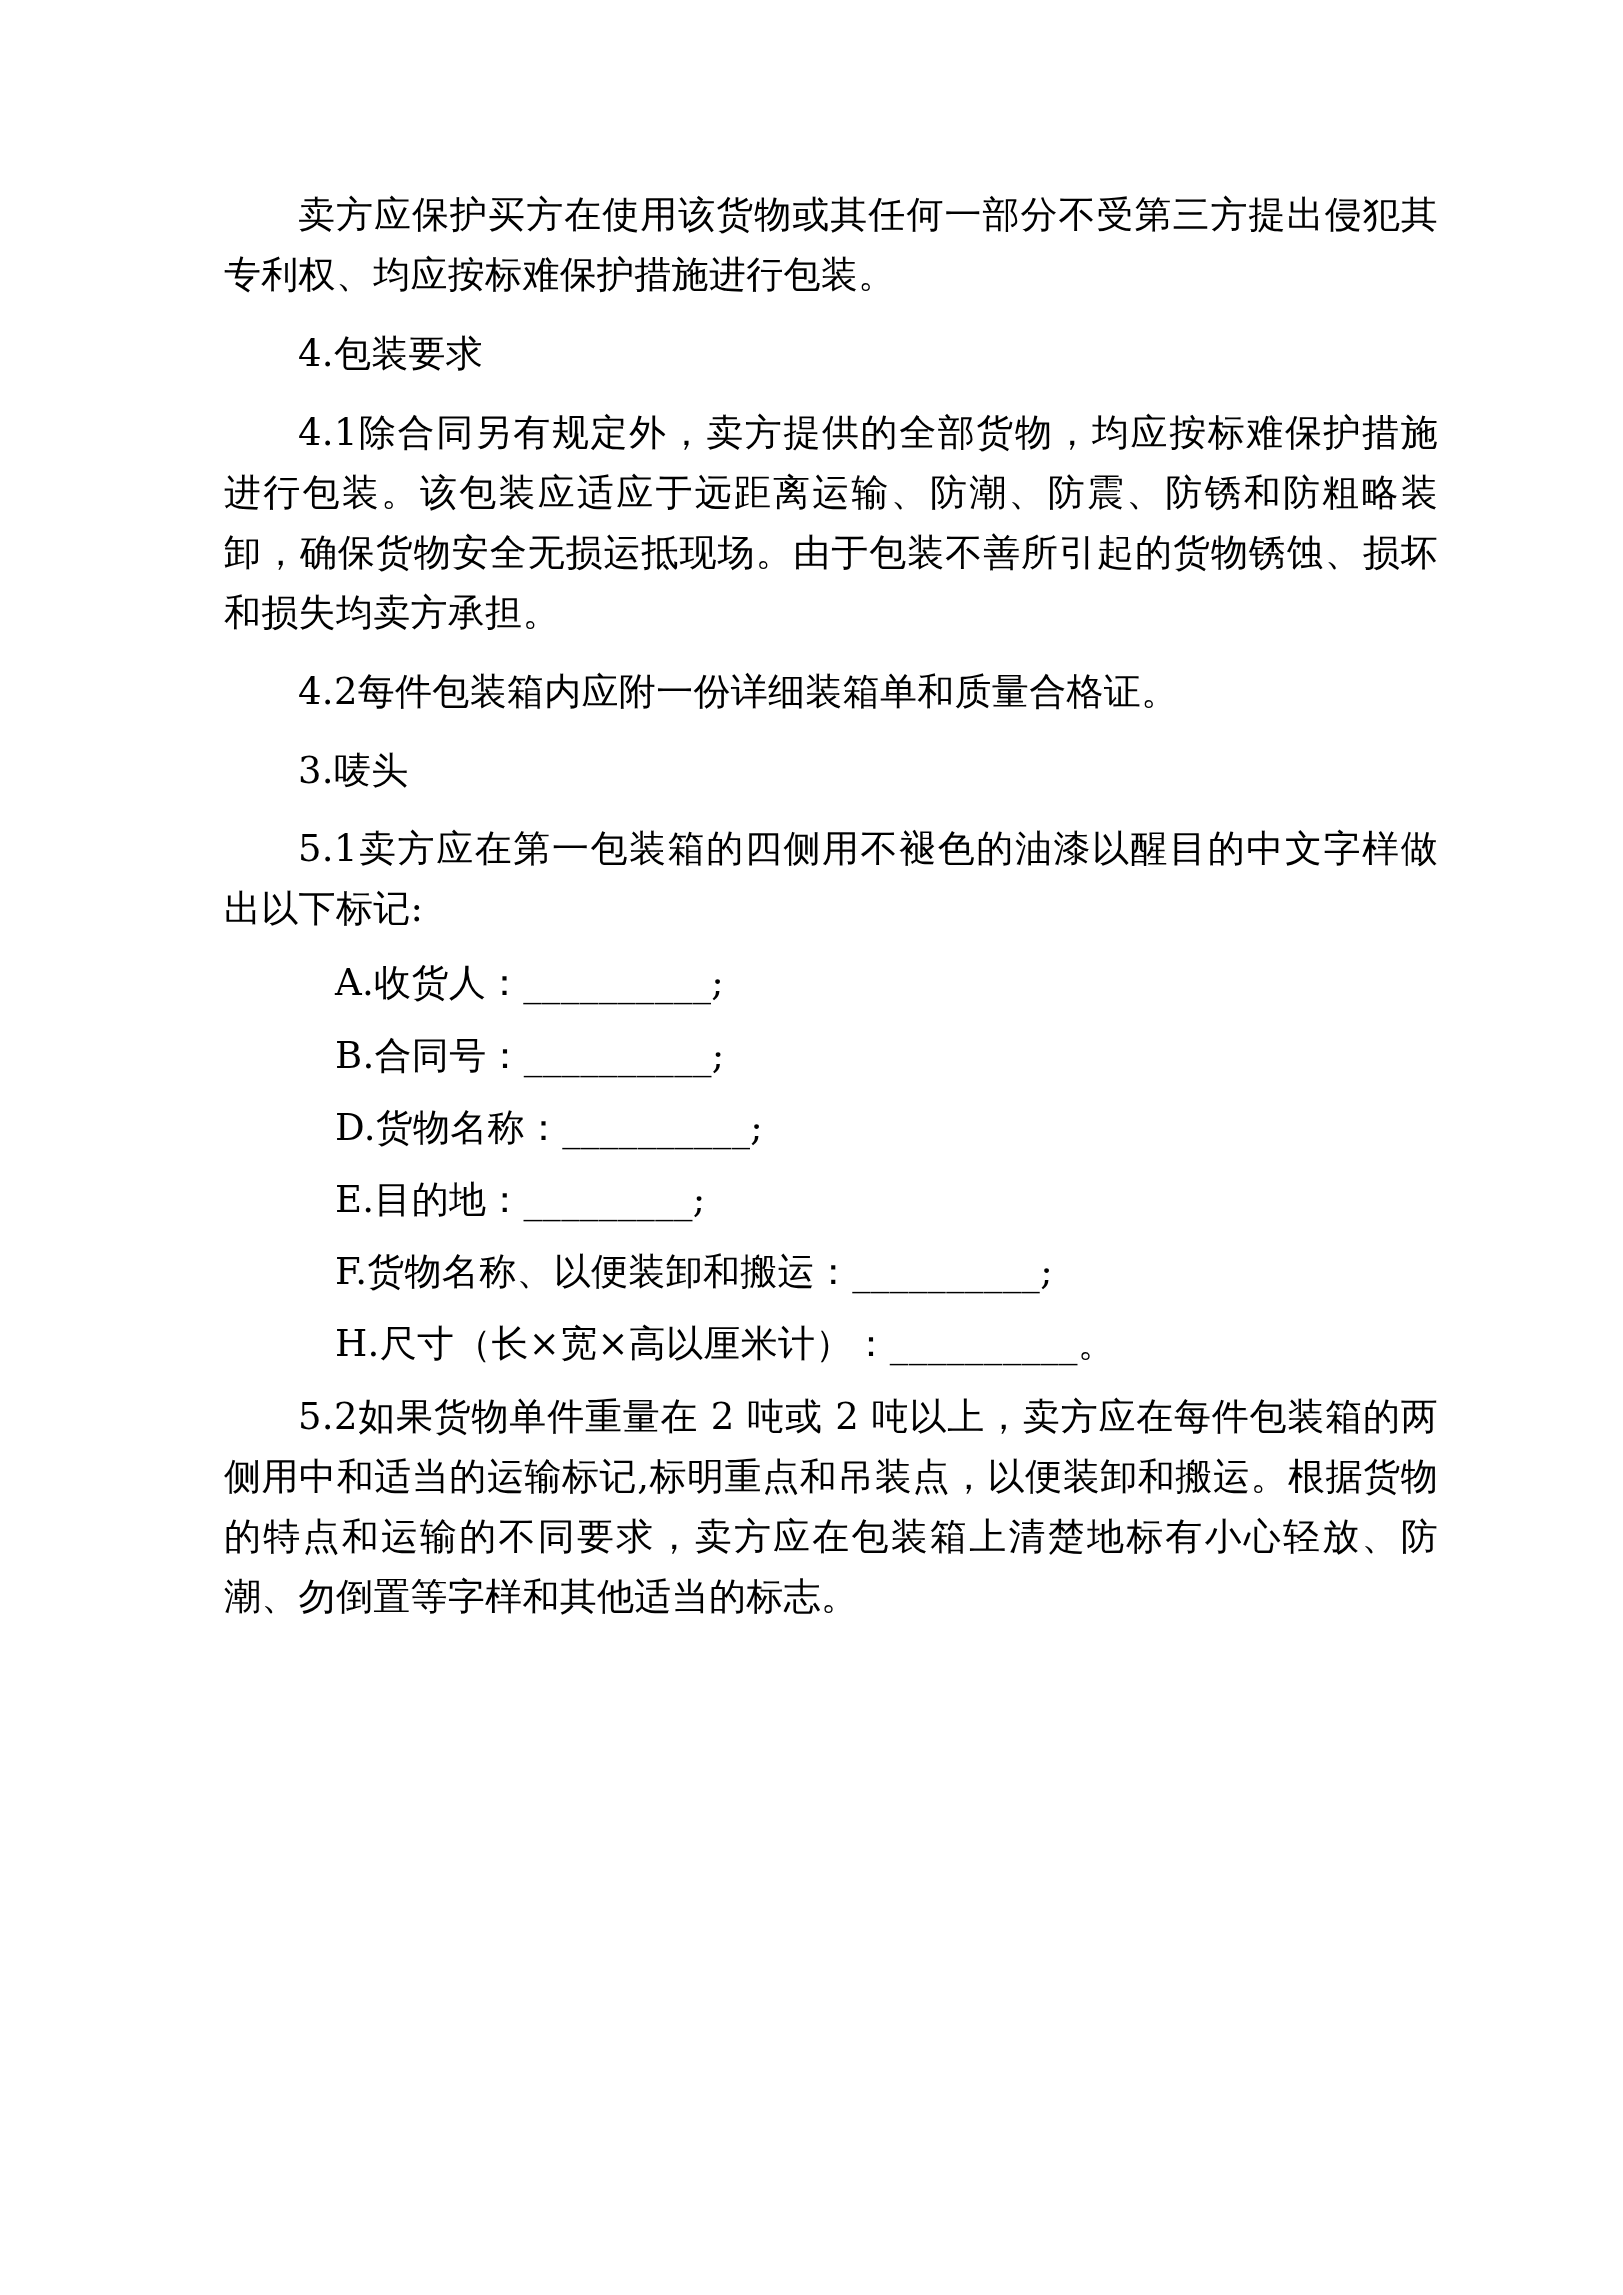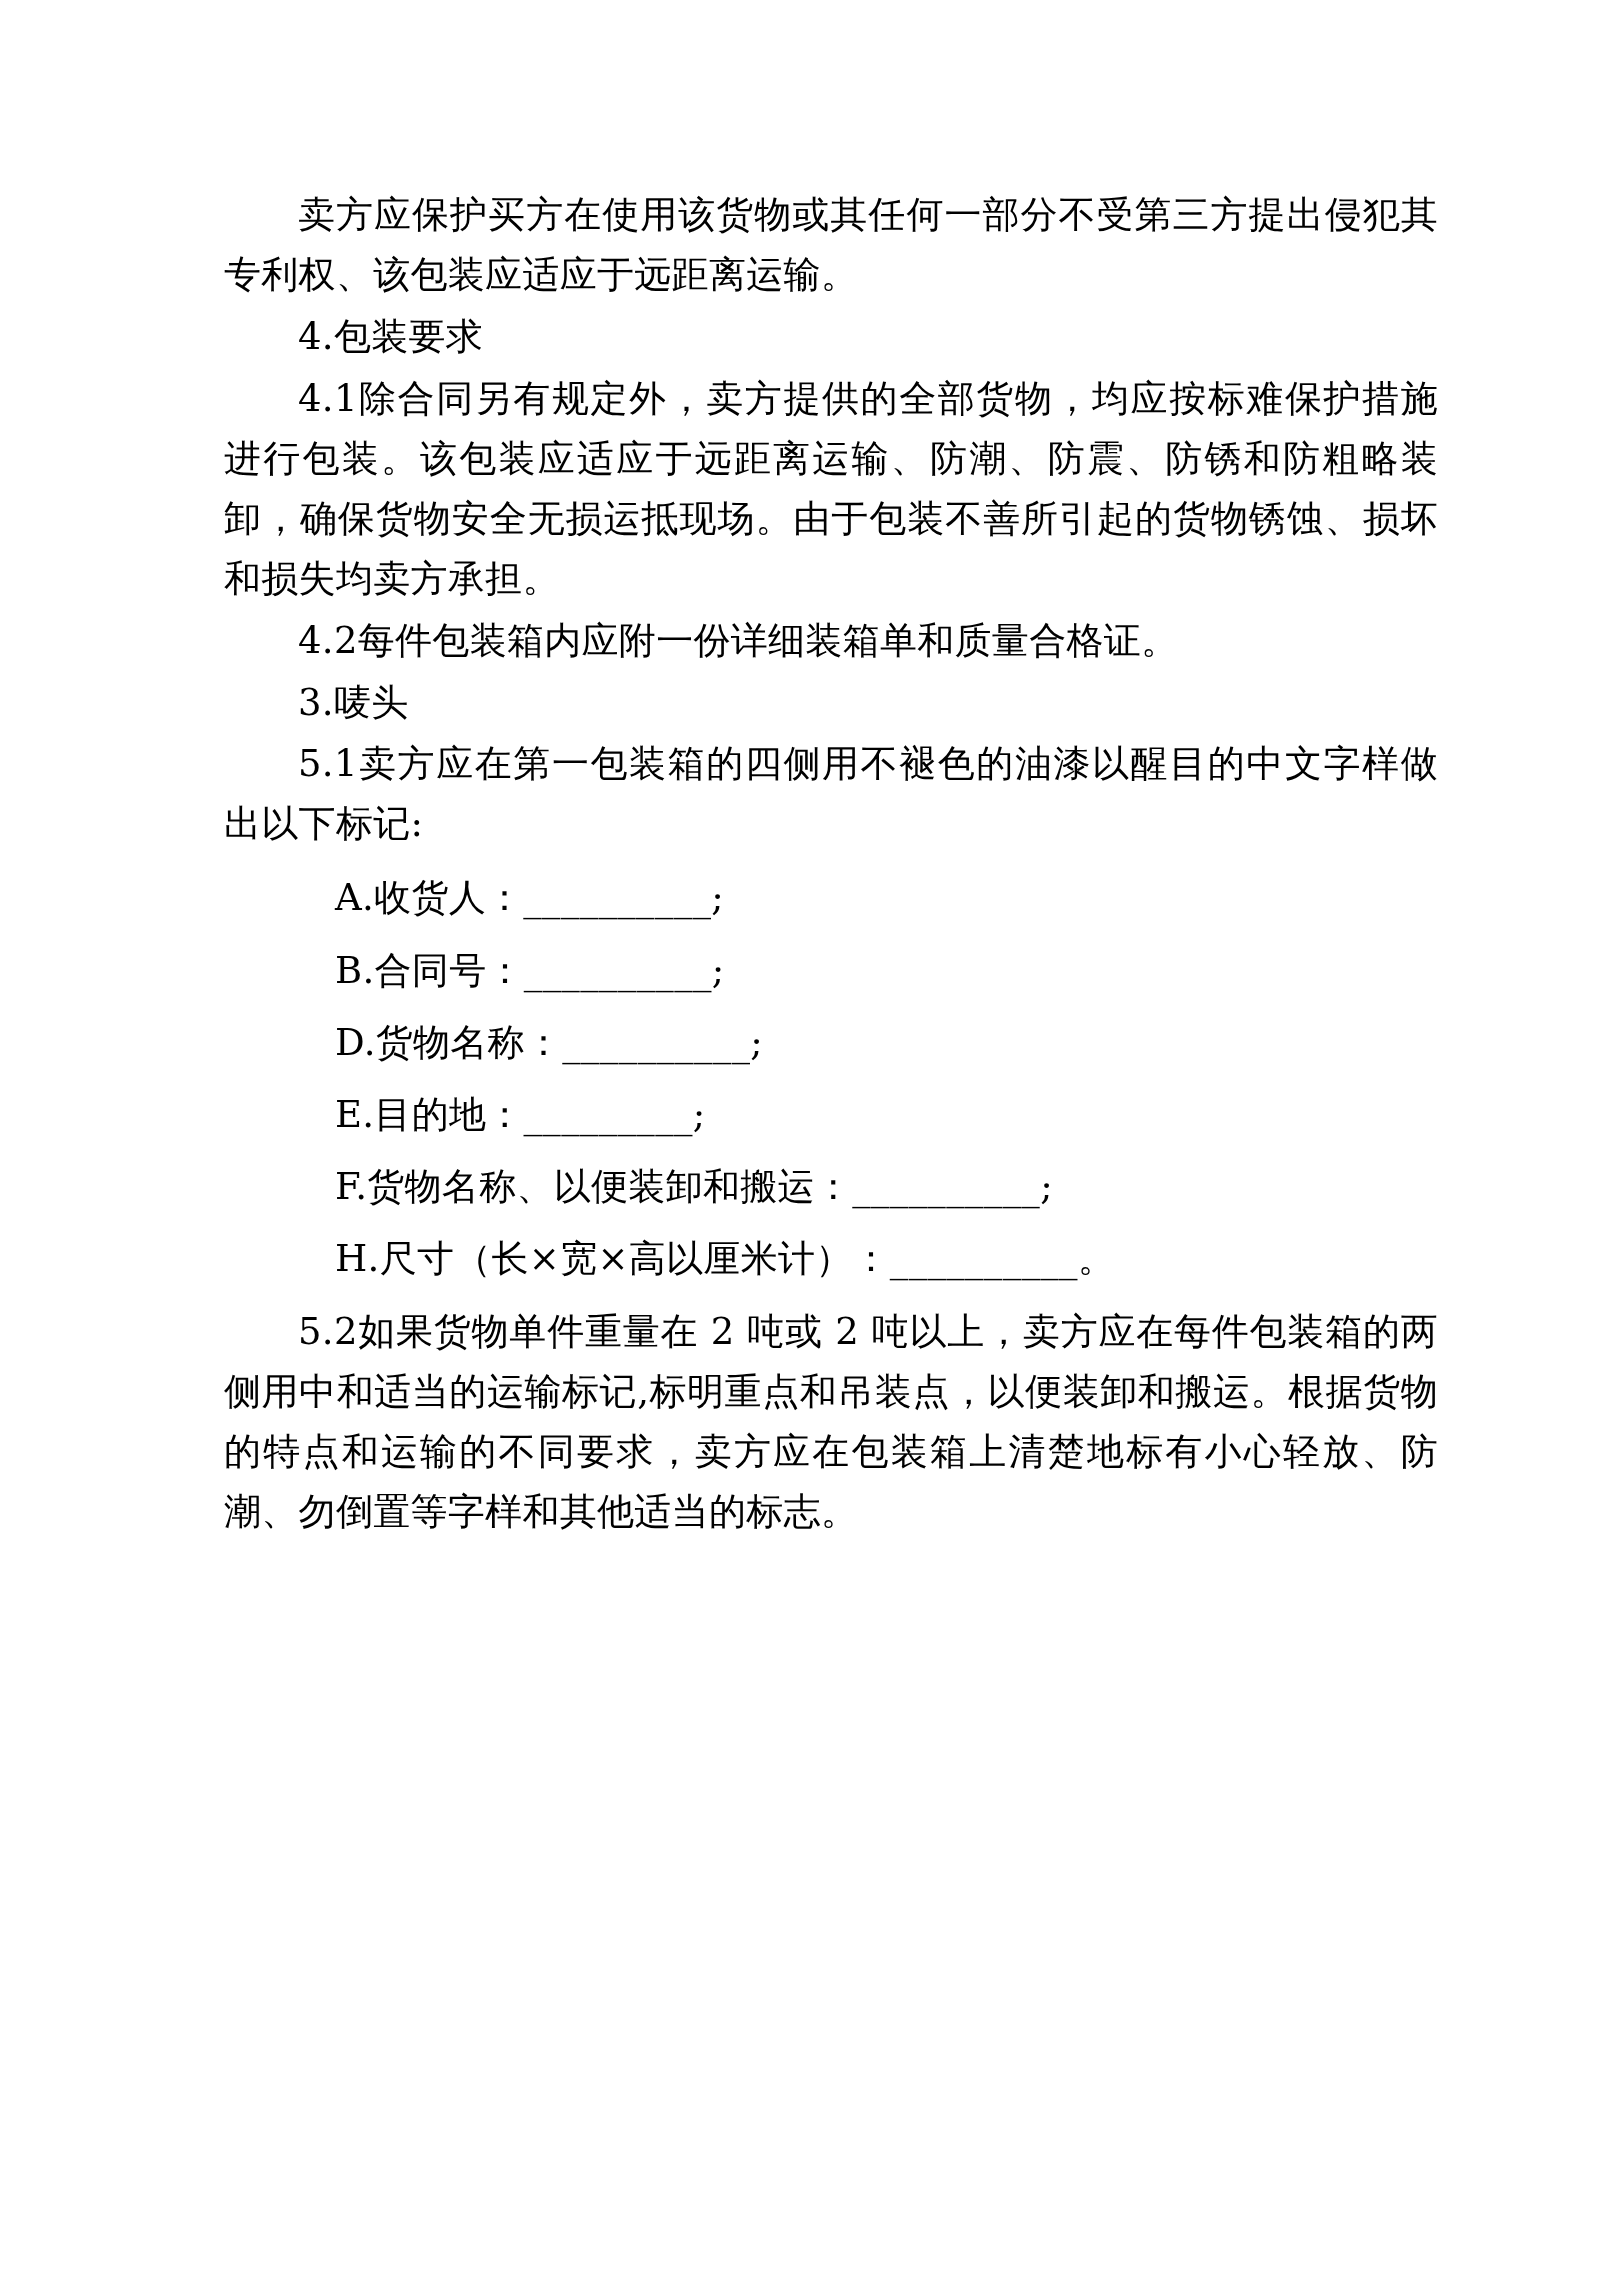--- a/index.html
+++ b/index.html
@@ -26,37 +26,37 @@
     line-height: 1.62;
     letter-spacing: 0.3px;
     text-align: justify;
     text-justify: inter-ideograph;
   }
   p.para {
     margin: 0 0 0 0;
     text-indent: 2em;
   }
   p.para + p.para {
-    margin-top: 2px;
+    margin-top: 19px;
   }
   p.list-item {
     margin: 0;
     text-indent: 3em;
   }
   p.list-item + p.list-item {
     margin-top: 12.3px;
   }
 </style>
 </head>
 <body>
 
 <div class="page">
   <div class="doc-body">
 
-    <p class="para">卖方应保护买方在使用该货物或其任何一部分不受第三方提出侵犯其专利权、该包装应适应于远距离运输。</p>
+    <p class="para">卖方应保护买方在使用该货物或其任何一部分不受第三方提出侵犯其专利权、均应按标难保护措施进行包装。</p>
     <p class="para">4.包装要求</p>
     <p class="para">4.1除合同另有规定外，卖方提供的全部货物，均应按标难保护措施进行包装。该包装应适应于远距离运输、防潮、防震、防锈和防粗略装卸，确保货物安全无损运抵现场。由于包装不善所引起的货物锈蚀、损坏和损失均卖方承担。</p>
     <p class="para">4.2每件包装箱内应附一份详细装箱单和质量合格证。</p>
     <p class="para">3.唛头</p>
     <p class="para">5.1卖方应在第一包装箱的四侧用不褪色的油漆以醒目的中文字样做出以下标记:</p>
 
     <div style="margin-top:14px;">
       <p class="list-item">A.收货人：__________;</p>
       <p class="list-item">B.合同号：__________;</p>
       <p class="list-item">D.货物名称：__________;</p>

